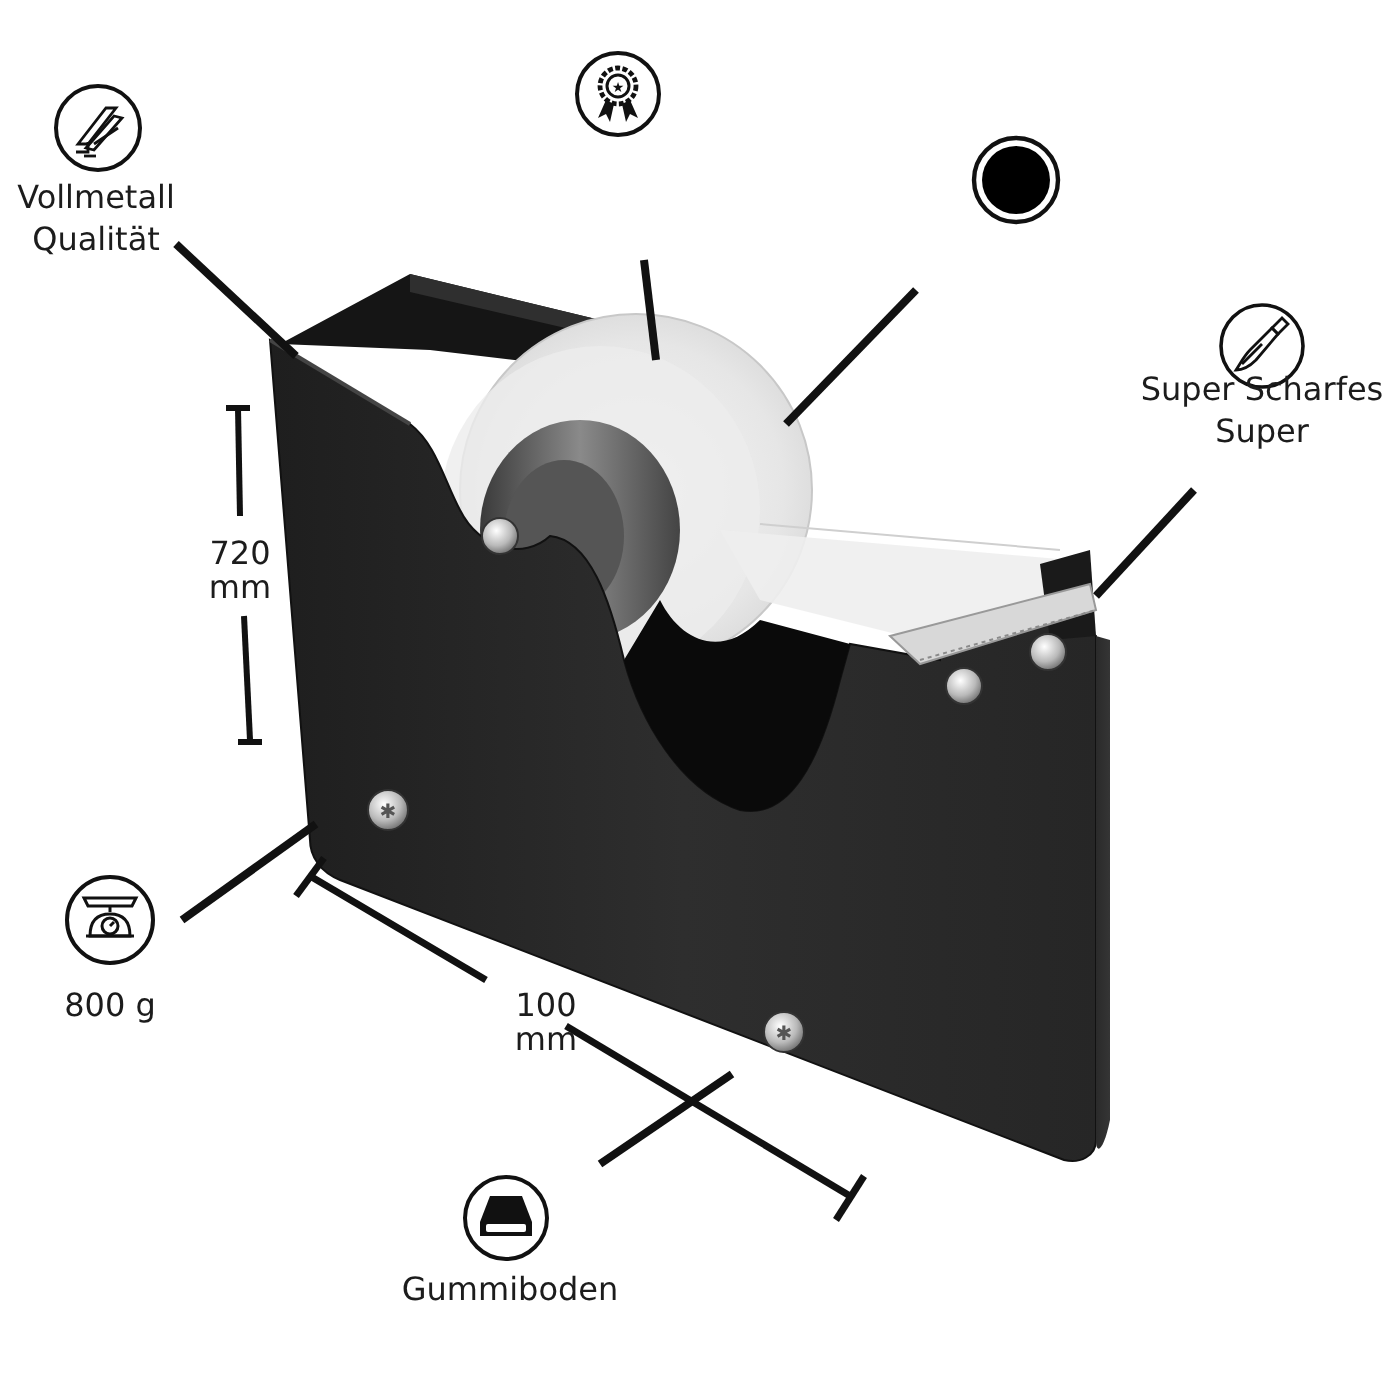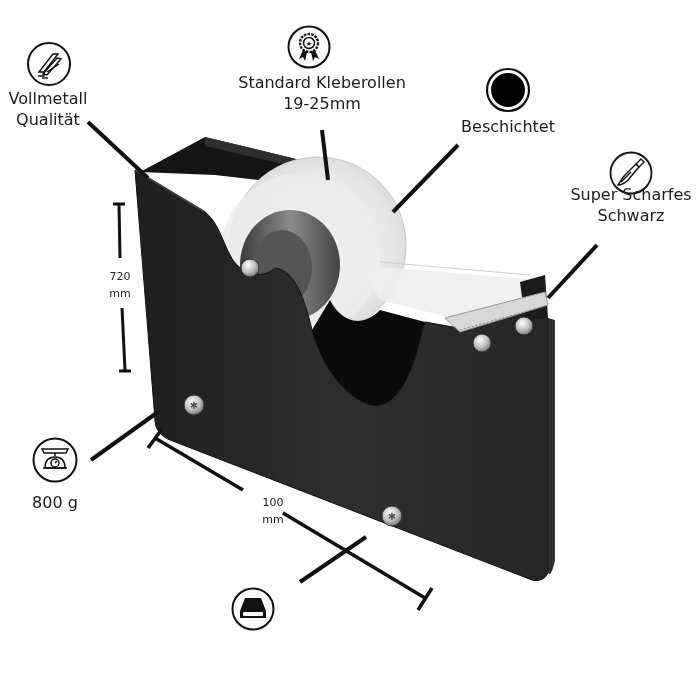--- a/index.html
+++ b/index.html
@@ -3,21 +3,21 @@
 <meta charset="utf-8">
 <style>
   html, body { margin: 0; padding: 0; background: #ffffff; }
   body { width: 700px; height: 700px; position: relative; overflow: hidden;
          font-family: "DejaVu Sans", "Liberation Sans", sans-serif; color: #1a1a1a; }
   .stage { position: absolute; left: 0; top: 0; width: 700px; height: 700px; }
   svg.art { position: absolute; left: 0; top: 0; }
   .label { position: absolute; text-align: center; font-size: 16px; line-height: 21px;
            color: #1c1c1c; white-space: nowrap; }
   .label span { display: block; }
-  .dim { position: absolute; text-align: center; font-size: 11px; line-height: 17px; color: #1c1c1c; }
+  .dim { position: absolute; text-align: center; font-size: 16px; line-height: 17px; color: #1c1c1c; }
   .dim span { display: block; }
   .icon { position: absolute; }
 </style>
 </head>
 <body>
 
 <div class="stage">
 
   <svg class="art" width="700" height="700" viewBox="0 0 700 700">
     <defs>
@@ -146,44 +146,39 @@
   </div>
 
   <svg class="icon" style="left:286px;top:24px" width="46" height="46" viewBox="0 0 46 46">
     <circle cx="23" cy="23" r="20.5" fill="none" stroke="#111" stroke-width="2"></circle>
     <circle cx="23" cy="19" r="9" fill="none" stroke="#111" stroke-width="2.4" stroke-dasharray="2.5,1.2"></circle>
     <circle cx="23" cy="19" r="5.5" fill="none" stroke="#111" stroke-width="1.5"></circle>
     <text x="23" y="22" font-size="7" text-anchor="middle" fill="#111">★</text>
     <path d="M17,26 L13,35 L17,33 L19,37 L21,28 Z" fill="#111"></path>
     <path d="M29,26 L33,35 L29,33 L27,37 L25,28 Z" fill="#111"></path>
   </svg>
-  <div class="label" style="left:222px;top:72px;width:200px;">
-    <span>Standard Kleberollen</span>
-    <span>19-25mm</span>
-  </div>
 
   <svg class="icon" style="left:485px;top:67px" width="46" height="46" viewBox="0 0 46 46">
     <circle cx="23" cy="23" r="21" fill="none" stroke="#111" stroke-width="2.2"></circle>
     <circle cx="23" cy="23" r="17" fill="#000"></circle>
   </svg>
   <div class="label" style="left:452px;top:116px;width:112px;">
-    <span>Beschichtet</span>
   </div>
 
   <svg class="icon" style="left:608px;top:150px" width="46" height="46" viewBox="0 0 46 46">
     <circle cx="23" cy="23" r="20.5" fill="none" stroke="#111" stroke-width="1.8"></circle>
     <g fill="none" stroke="#111" stroke-width="1.4">
       <path d="M28,14 L33,9 L36,12 L31,17 Z"></path>
       <path d="M28,14 L31,17 L20,30 C17,33 13,35 10,35 C12,32 14,28 17,25 Z"></path>
       <path d="M13,32 L23,22"></path>
     </g>
   </svg>
   <div class="label" style="left:562px;top:184px;width:138px;">
     <span>Super Scharfes</span>
-    <span>Schwarz</span>
+    <span>Super</span>
   </div>
 
   <div class="dim" style="left:98px;top:268px;width:44px;">
     <span>720</span>
     <span>mm</span>
   </div>
 
   <svg class="icon" style="left:31px;top:436px" width="48" height="48" viewBox="0 0 48 48">
     <circle cx="24" cy="24" r="21.5" fill="none" stroke="#111" stroke-width="2"></circle>
     <g fill="none" stroke="#111" stroke-width="1.5">
@@ -203,15 +198,16 @@
     <span>100</span>
     <span>mm</span>
   </div>
 
   <svg class="icon" style="left:230px;top:586px" width="46" height="46" viewBox="0 0 46 46">
     <circle cx="23" cy="23" r="20.5" fill="none" stroke="#111" stroke-width="2"></circle>
     <path d="M15,12 L31,12 L36,25 L36,32 L10,32 L10,25 Z" fill="#111"></path>
     <rect x="13" y="26" width="20" height="4" rx="1" fill="#fff"></rect>
   </svg>
   <div class="label" style="left:196px;top:634px;width:118px;">
+    <span>Gummiboden</span>
   </div>
 
 </div>
 
 </body></html>

